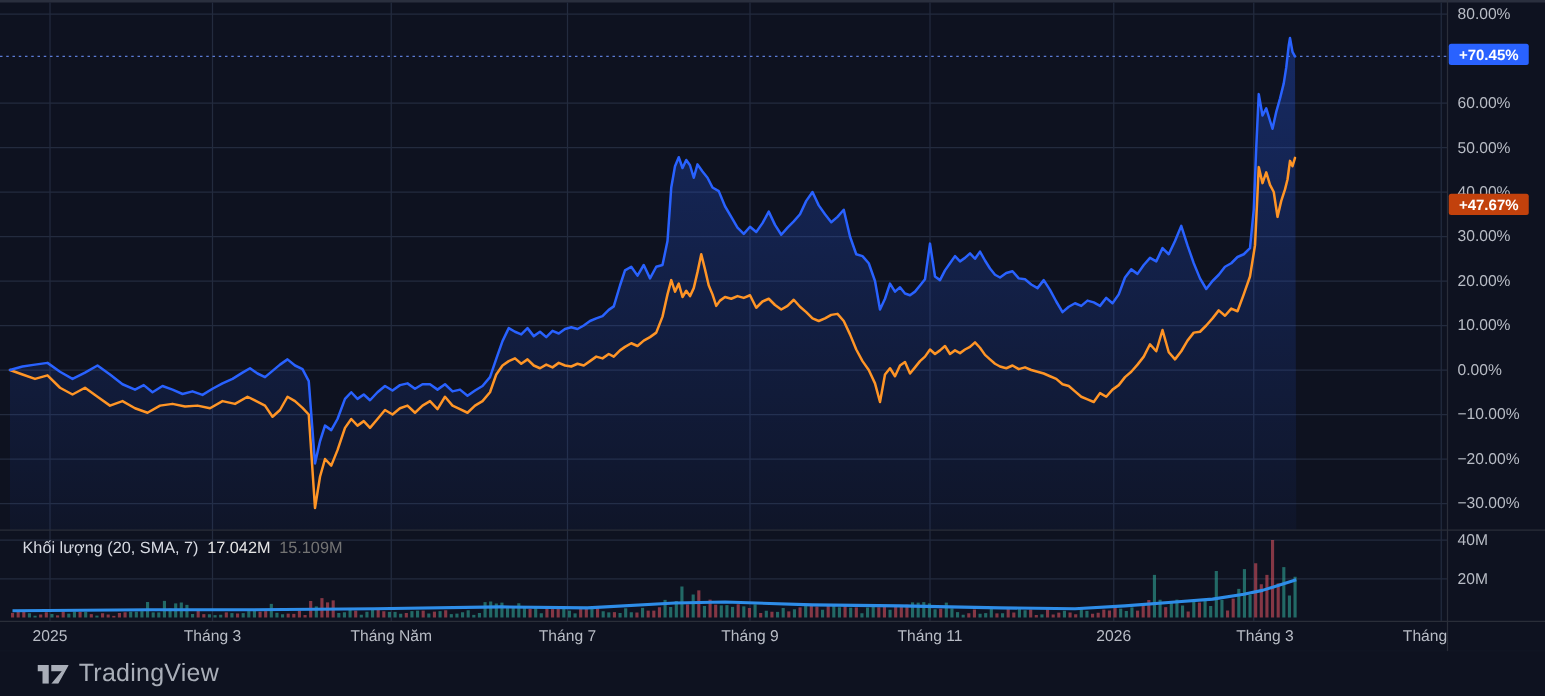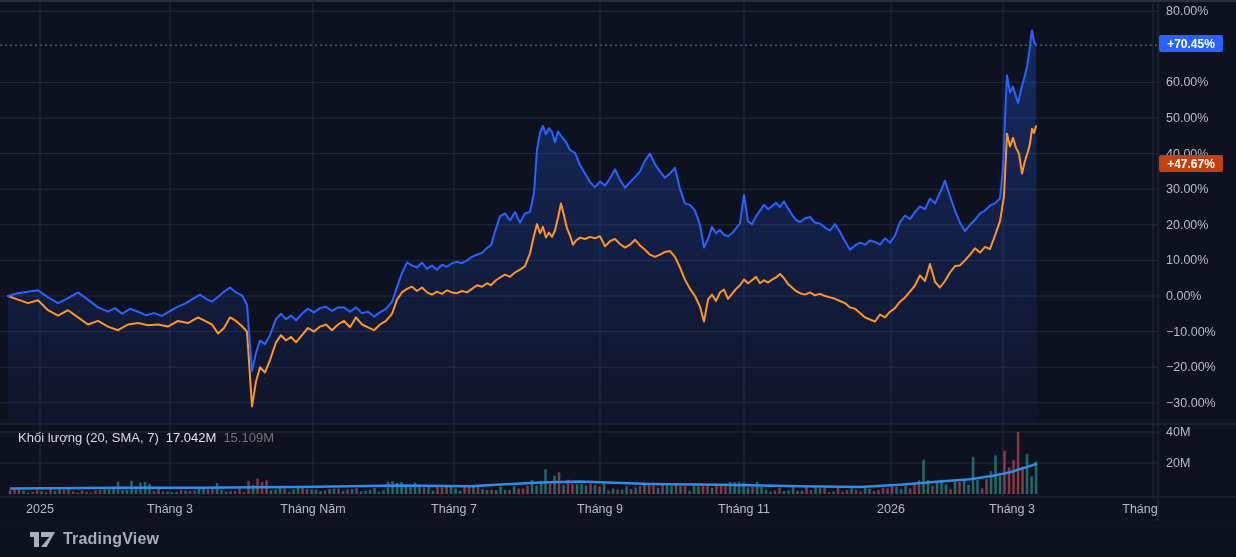--- a/index.html
+++ b/index.html
@@ -14,21 +14,21 @@
   .vol-legend{position:absolute;left:18px;top:430px;z-index:5;font-size:13px;color:#d7dae2;white-space:nowrap;}
   .vol-legend .v1{color:#e5e5e5;margin-left:7px;}
   .vol-legend .v2{color:#737373;margin-left:7px;}
   .badge{position:absolute;left:1159px;z-index:6;width:64px;height:17px;border-radius:2px;
          color:#fff;font-size:12px;font-weight:bold;display:flex;align-items:center;justify-content:center;}
   .badge-blue{top:35px;background:#2962ff;}
   .badge-orange{top:117px;background:#c2410c;margin-top:38px;}
   .footer{position:absolute;left:0;top:521px;width:1236px;height:36px;display:flex;align-items:center;}
   .tv-logo{margin-left:30px;display:flex;align-items:center;color:#a9aeb8;}
   .tv-logo .glyph{margin-right:8px;display:block;}
-  .tv-logo .name{font-size:16px;font-weight:bold;letter-spacing:0.2px;}
+  .tv-logo .name{font-size:20px;font-weight:normal;letter-spacing:0.2px;}
 </style>
 </head>
 <body>
 
 <div class="app">
   <div class="topline"></div>
 
   <div id="svg-host">
       <svg width="1236" height="521" style="position: absolute; left: 0px; top: 0px;">
         <defs>

